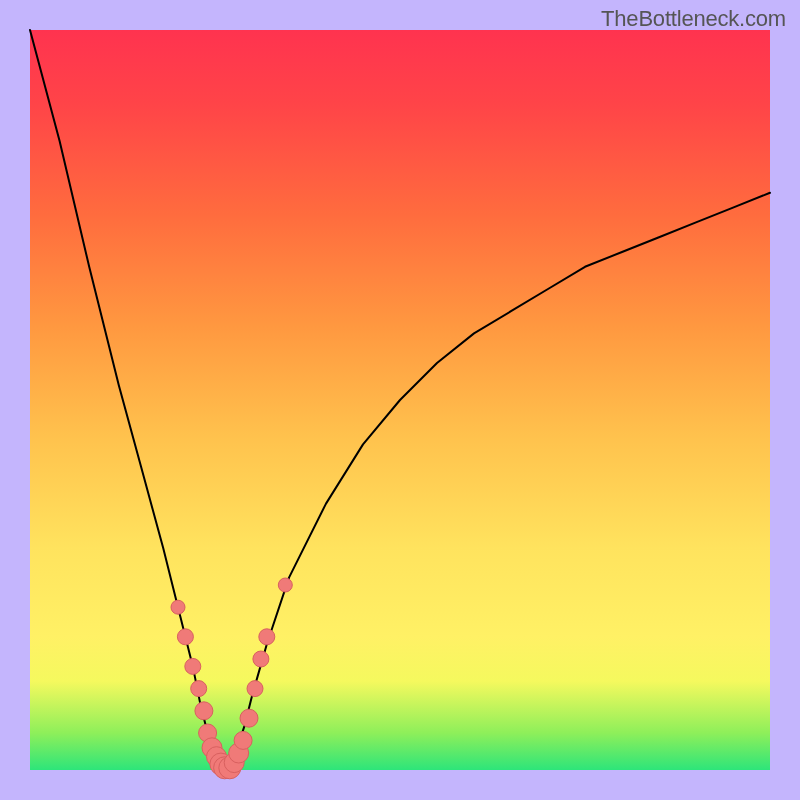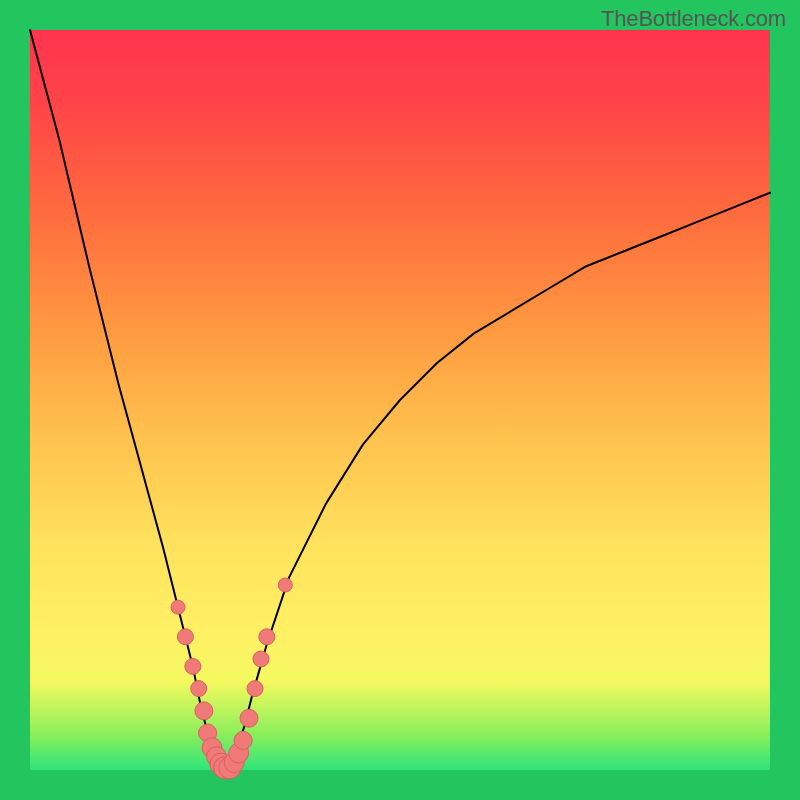--- a/index.html
+++ b/index.html
@@ -8,21 +8,21 @@
     width: 800px;
     height: 800px;
     overflow: hidden;
     background: #000;
     font-family: Arial, Helvetica, sans-serif;
   }
   .frame {
     position: relative;
     width: 800px;
     height: 800px;
-    background: #22c55e;
+    background: #c4b5fd;
   }
   .plot-area {
     position: absolute;
     left: 30px;
     top: 30px;
     width: 740px;
     height: 740px;
     background: linear-gradient(
       to top,
       #2de57a 0%,

